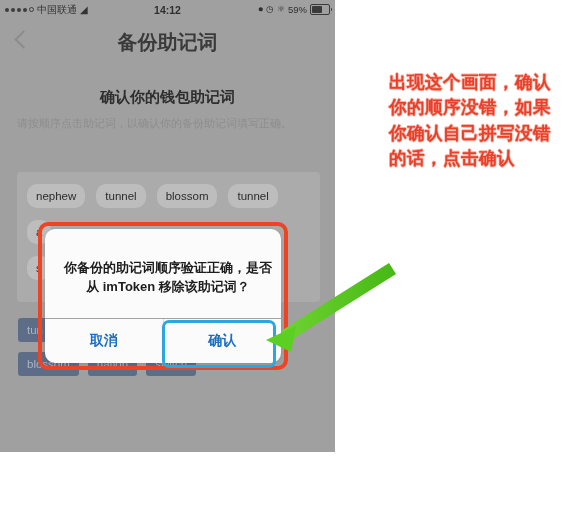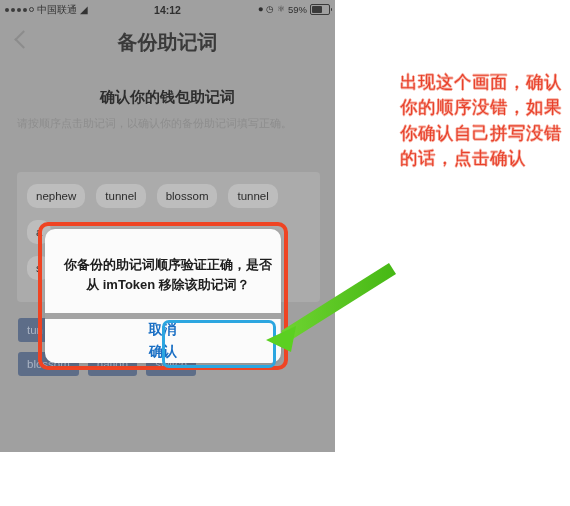--- a/index.html
+++ b/index.html
@@ -100,41 +100,41 @@
     background:#fbfbfb;border-radius:10px;
     z-index:21;display:flex;flex-direction:column;
     box-shadow:0 1px 4px rgba(0,0,0,.12);
   }
   .dlg-msg{
     flex:1;display:flex;align-items:center;justify-content:center;
     text-align:center;font-size:13px;line-height:1.5;color:#1d1d1d;
     padding:13px 5px 6px 15px;font-weight:600;box-sizing:border-box;
   }
   .dlg-btns{
-    height:44px;display:flex;border-top:6px solid #a3a3a3;flex-direction:column;
+    height:44px;display:flex;border-top:1px solid #a3a3a3;
   }
   .dlg-btn{
     flex:1;display:flex;align-items:center;justify-content:center;
     font-size:14px;color:#1a6fc4;font-weight:600;cursor:pointer;
   }
   .dlg-btn.left{border-right:1px solid #dcdcdc;}
   .dlg-btn.right{position:relative;}
   .confirm-outline{
     position:absolute;left:162px;top:320px;width:114px;height:48px;
     border:3px solid #2ca6e0;border-radius:7px;box-sizing:border-box;
     z-index:23;pointer-events:none;
   }
 
   
   .annot{
     position:absolute;left:335px;top:0;width:235px;height:506px;background:#fff;
   }
   .annot-text{
-    position:absolute;left:65px;top:70px;width:170px;
-    font-size:17.5px;line-height:1.45;font-weight:normal;
+    position:absolute;left:54px;top:70px;width:170px;
+    font-size:17.5px;line-height:1.45;font-weight:bold;
     color:#e8402a;
     text-shadow:
       0.8px 0 0 #f7b3a6, -0.8px 0 0 #f7b3a6,
       0 0.8px 0 #f7b3a6, 0 -0.8px 0 #f7b3a6;
     letter-spacing:.5px;
   }
   .arrow-svg{position:absolute;left:0;top:0;width:570px;height:506px;z-index:40;pointer-events:none;}
 </style>
 </head>
 <body>

